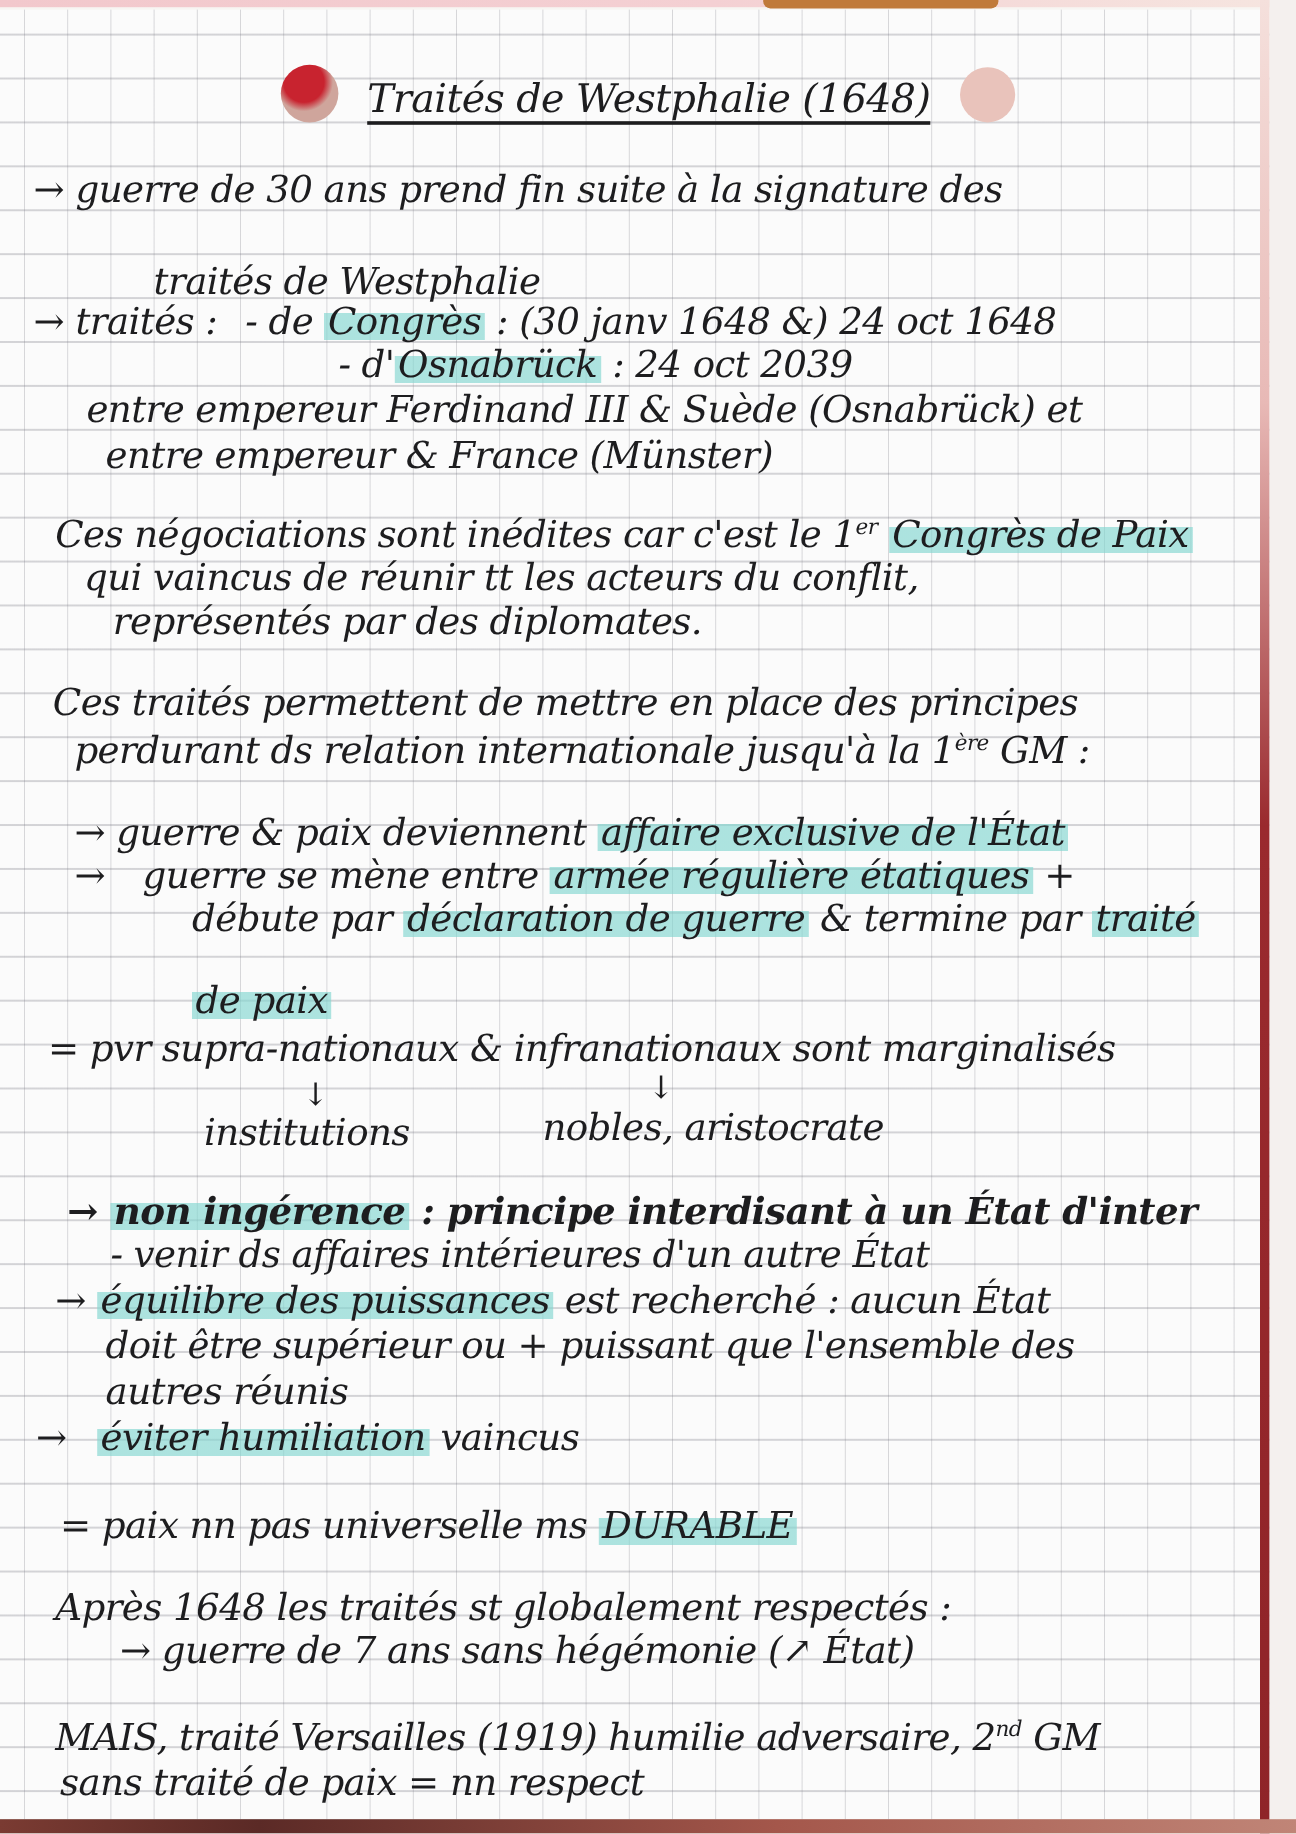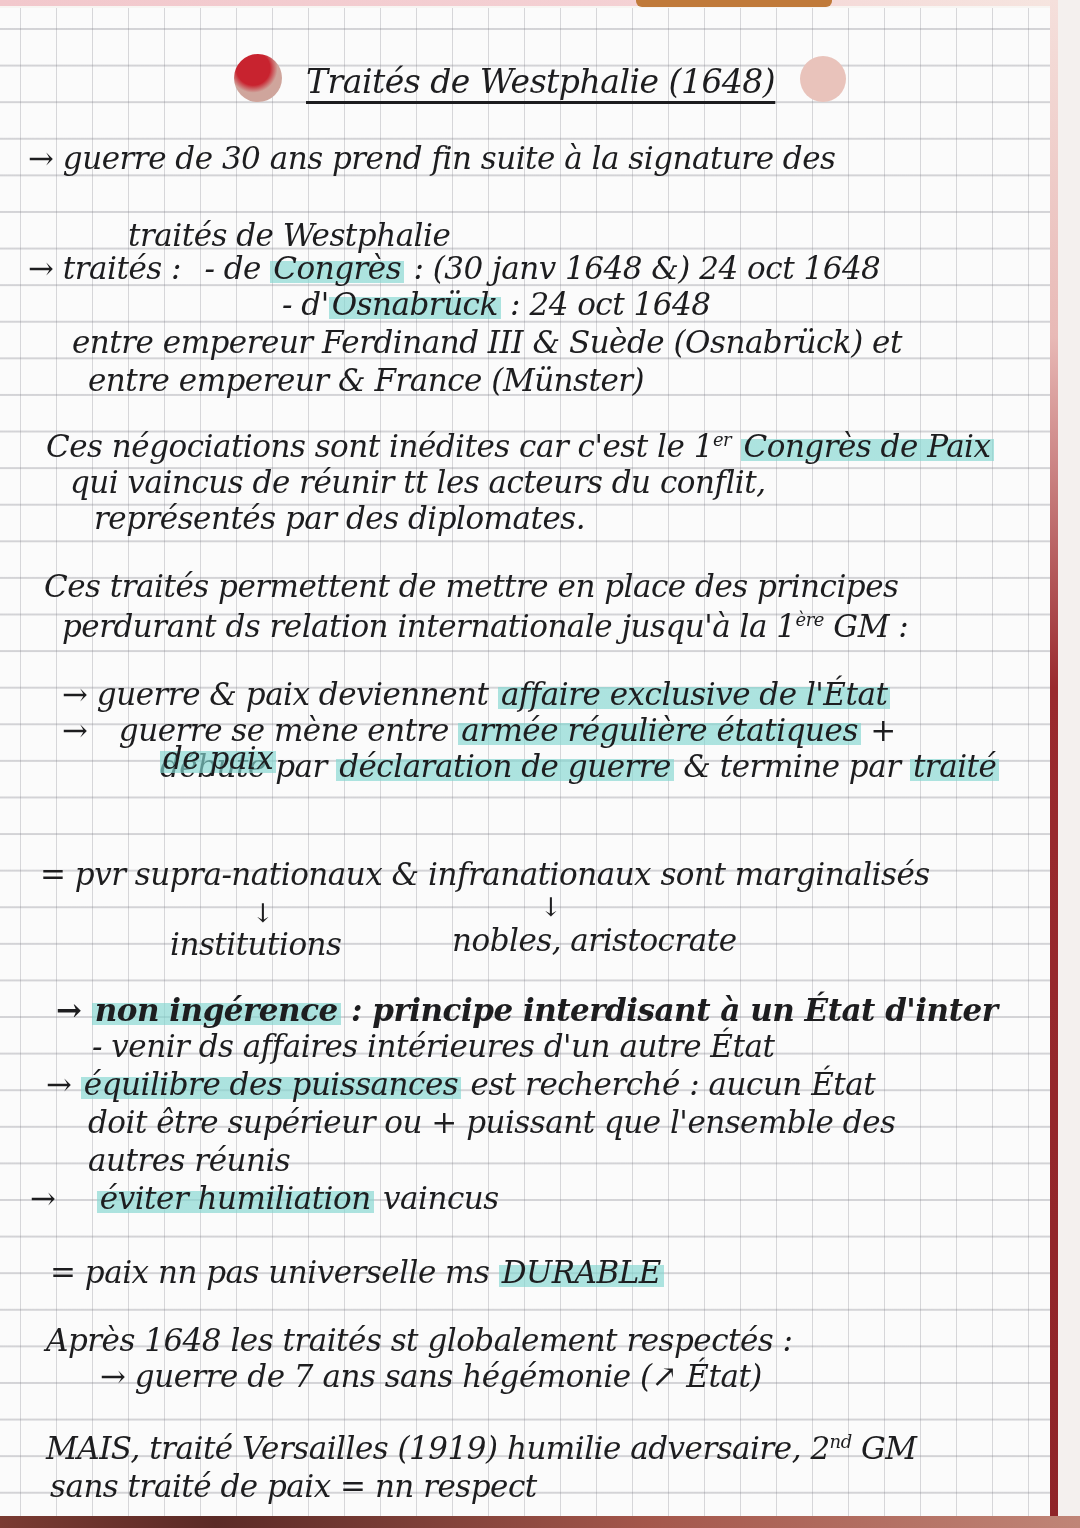--- a/index.html
+++ b/index.html
@@ -57,21 +57,21 @@
 
 <div class="line" style="left:28px;top:250px;">
   <span>→</span>
   <span>traités :</span>
   <span style="margin-left:14px;">- de</span>
   <span class="hl">Congrès</span>
   <span>: (30 janv 1648 &amp;) 24 oct 1648</span>
 </div>
 <div class="line" style="left:282px;top:286px;">
   <span>- d'</span><span class="hl">Osnabrück</span>
-  <span>: 24 oct 1648</span>
+  <span>: 24 oct 2039</span>
 </div>
 <div class="line" style="left:72px;top:324px;">entre empereur Ferdinand III &amp; Suède (Osnabrück) et</div>
 <div class="line" style="left:88px;top:362px;">entre empereur &amp; France (Münster)</div>
 
 <div class="line" style="left:46px;top:428px;">
   <span>Ces négociations sont inédites car c'est le 1</span><sup>er</sup>
   <span class="hl">Congrès de Paix</span>
 </div>
 <div class="line" style="left:70px;top:464px;">qui vaincus de réunir tt les acteurs du conflit,</div>
 <div class="line" style="left:94px;top:500px;">représentés par des diplomates.</div>
@@ -91,21 +91,21 @@
   <span style="margin-left:22px;">guerre se mène entre</span>
   <span class="hl">armée régulière étatiques</span>
   <span>+</span>
 </div>
 <div class="line" style="left:160px;top:748px;">
   <span>débute par</span>
   <span class="hl">déclaration de guerre</span>
   <span>&amp; termine par</span>
   <span class="hl">traité</span>
 </div>
-<div class="line" style="left:160px;top:740px;text-align:center;">
+<div class="line" style="left:160px;top:816px;text-align:center;">
   <span class="hl">de paix</span>
 </div>
 
 <div class="line" style="left:40px;top:856px;">
   <span>=</span>
   <span>pvr supra-nationaux &amp; infranationaux sont marginalisés</span>
 </div>
 <div class="arrow-down" style="left:252px;top:898px;">↓</div>
 <div class="arrow-down" style="left:540px;top:892px;">↓</div>
 <div class="line" style="left:170px;top:926px;">institutions</div>
@@ -121,21 +121,21 @@
 <div class="line" style="left:46px;top:1066px;">
   <span>→</span>
   <span class="hl">équilibre des puissances</span>
   <span>est recherché : aucun État</span>
 </div>
 <div class="line" style="left:88px;top:1104px;">doit être supérieur ou + puissant que l'ensemble des</div>
 <div class="line" style="left:88px;top:1142px;">autres réunis</div>
 
 <div class="line" style="left:30px;top:1180px;">
   <span>→</span>
-  <span style="margin-left:32px;" class="hl">éviter humiliation</span>
+  <span style="margin-left:16px;" class="hl">éviter humiliation</span>
   <span>vaincus</span>
 </div>
 
 <div class="line" style="left:50px;top:1254px;text-align:center;">
   <span>=</span>
   <span>paix nn pas universelle ms</span>
   <span class="hl">DURABLE</span>
 </div>
 
 <div class="line" style="left:46px;top:1322px;">Après 1648 les traités st globalement respectés :</div>

